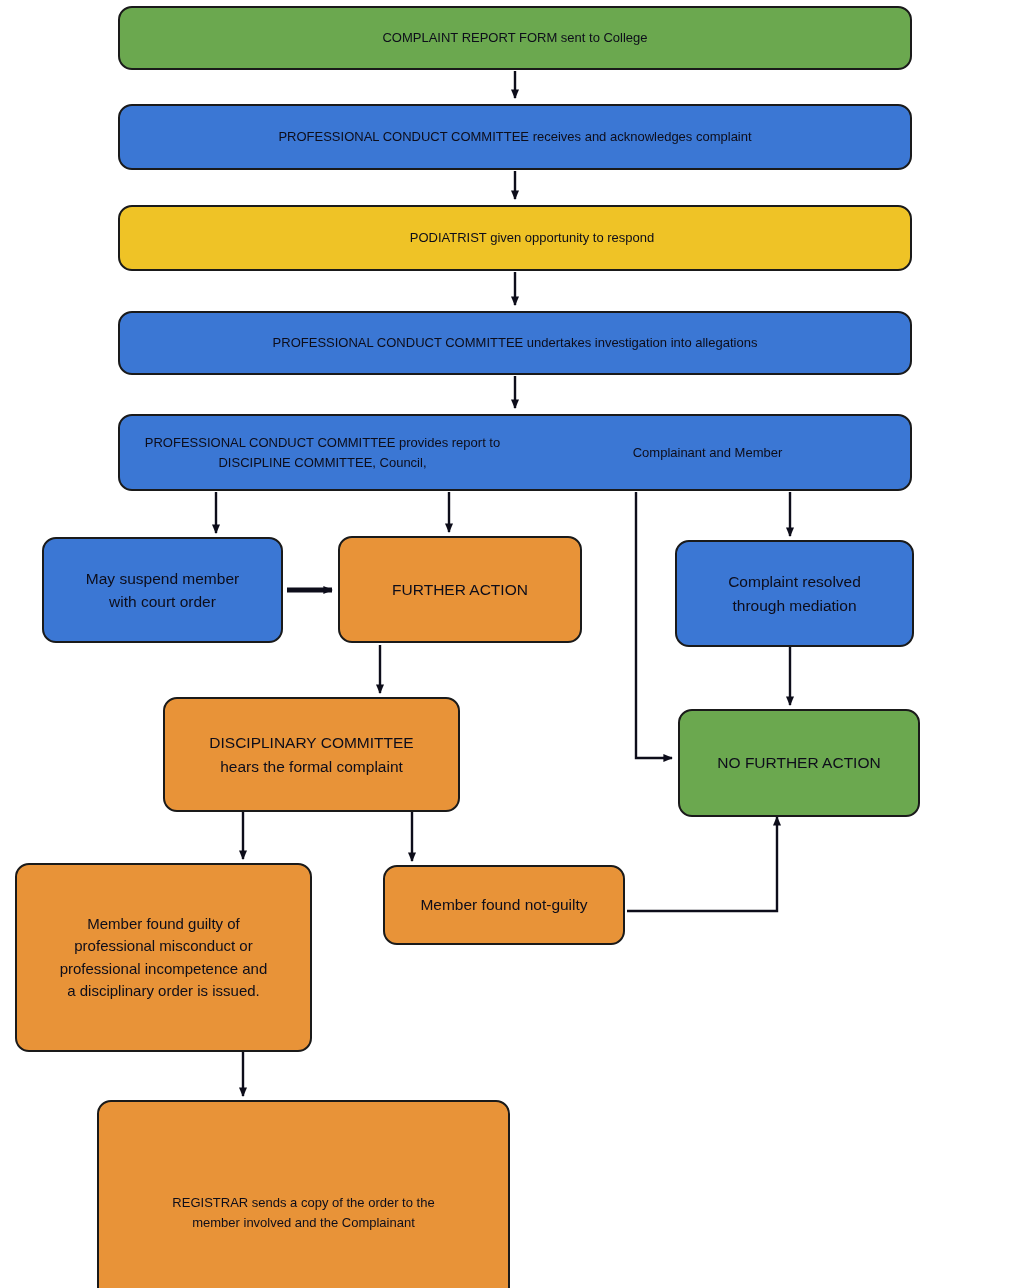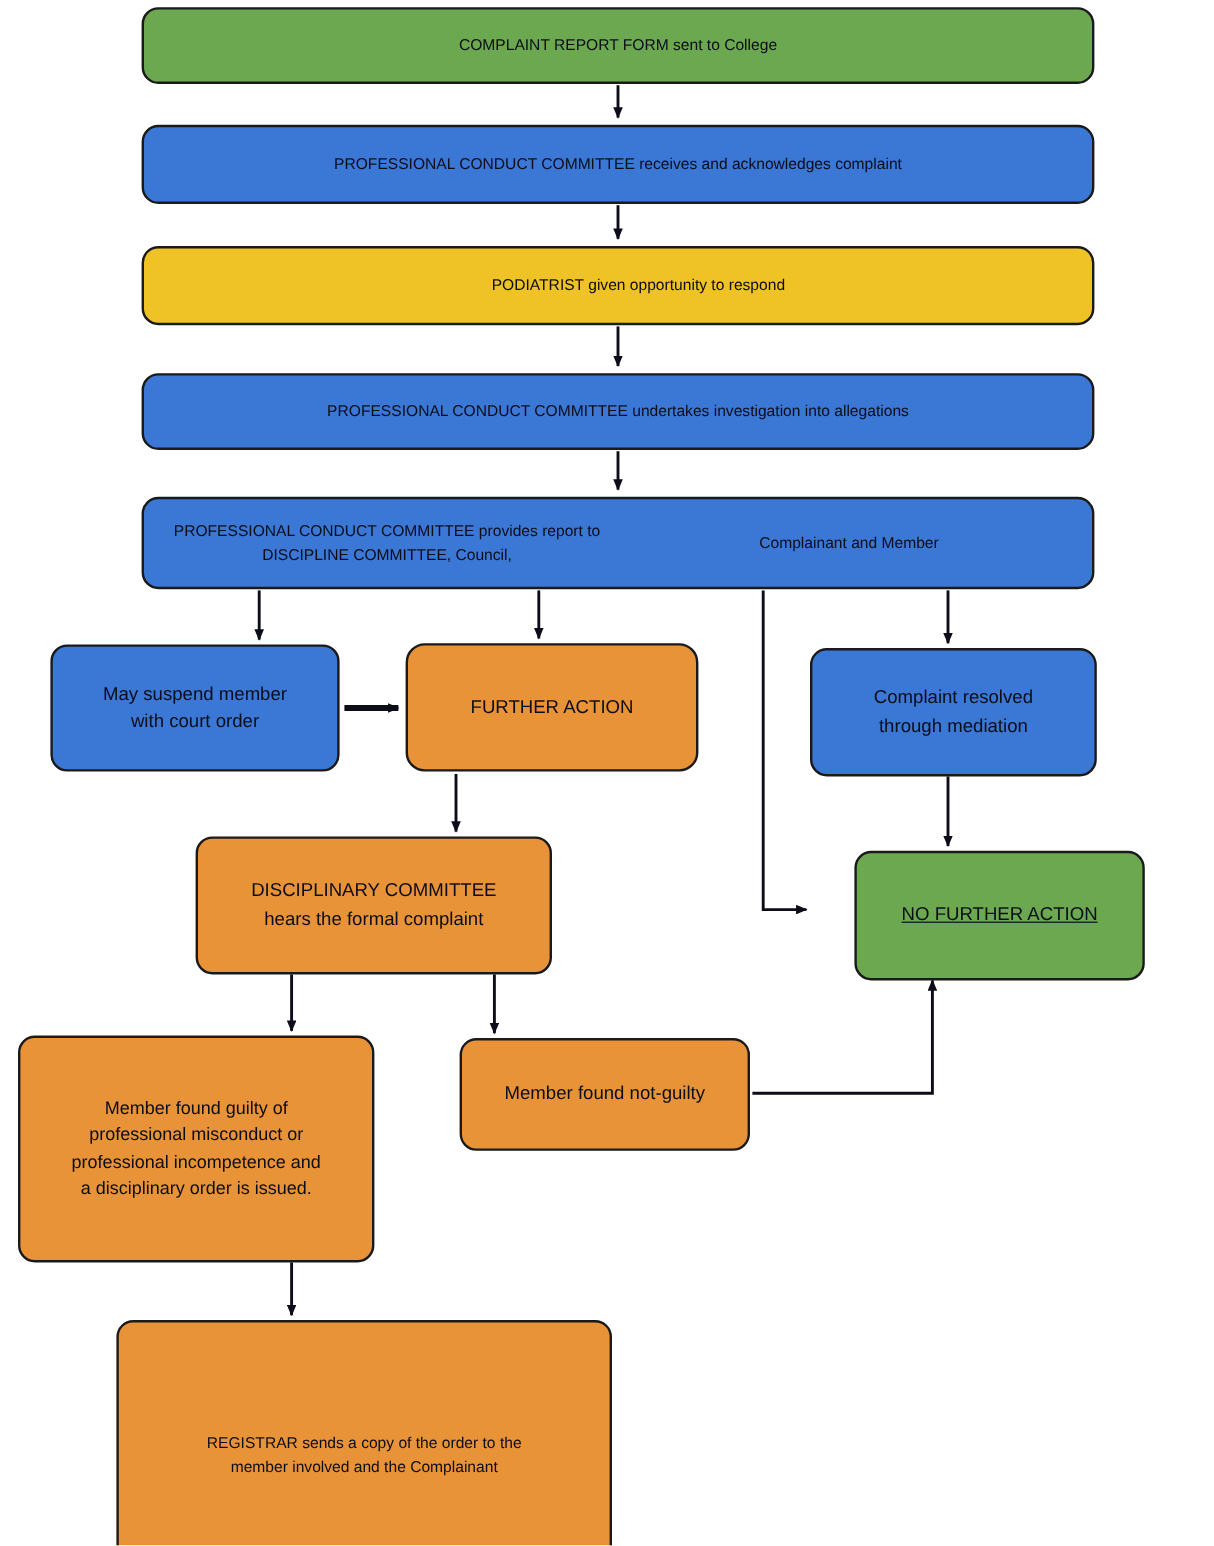--- a/index.html
+++ b/index.html
@@ -120,46 +120,46 @@
   <div class="node blue fs-16" style="left:118px; top:414px; width:794px; height:77px; flex-direction:row;">
     <span class="label">PROFESSIONAL CONDUCT COMMITTEE provides report to DISCIPLINE COMMITTEE, Council,</span>
     <span class="label">Complainant and Member</span>
   </div>
 
   <div class="node blue fs-15" style="left:42px; top:537px; width:241px; height:106px; flex-direction:column;">
     <span class="label">May suspend member</span>
     <span class="label">with court order</span>
   </div>
 
-  <div class="node orange fs-15" style="left:338px; top:536px; width:244px; height:107px;border-radius:16px;">
+  <div class="node orange fs-15" style="left:338px; top:536px; width:244px; height:107px;">
     <span class="label">FURTHER ACTION</span>
   </div>
 
   <div class="node blue fs-15" style="left:675px; top:540px; width:239px; height:107px; flex-direction:column;">
     <span class="label">Complaint resolved</span>
     <span class="label">through mediation</span>
   </div>
 
   <div class="node orange fs-15" style="left:163px; top:697px; width:297px; height:115px; flex-direction:column;">
     <span class="label">DISCIPLINARY COMMITTEE</span>
     <span class="label">hears the formal complaint</span>
   </div>
 
-  <div class="node green fs-15" style="left:712px; top:709px; width:242px; height:108px;text-decoration:underline;">
+  <div class="node green fs-15" style="left:678px; top:709px; width:242px; height:108px;">
     <span class="label">NO FURTHER ACTION</span>
   </div>
 
   <div class="node orange fs-14" style="left:15px; top:863px; width:297px; height:189px; flex-direction:column;">
     <span class="label">Member found guilty of</span>
     <span class="label">professional misconduct or</span>
     <span class="label">professional incompetence and</span>
     <span class="label">a disciplinary order is issued.</span>
   </div>
 
-  <div class="node orange fs-15" style="left:383px; top:865px; width:242px; height:94px;">
+  <div class="node orange fs-15" style="left:383px; top:865px; width:242px; height:80px;">
     <span class="label">Member found not-guilty</span>
   </div>
 
   <div class="node orange fs-16" style="left:97px; top:1100px; width:413px; height:225px; flex-direction:column;">
     <span class="label">REGISTRAR sends a copy of the order to the</span>
     <span class="label">member involved and the Complainant</span>
   </div>
 
 </div>
 

